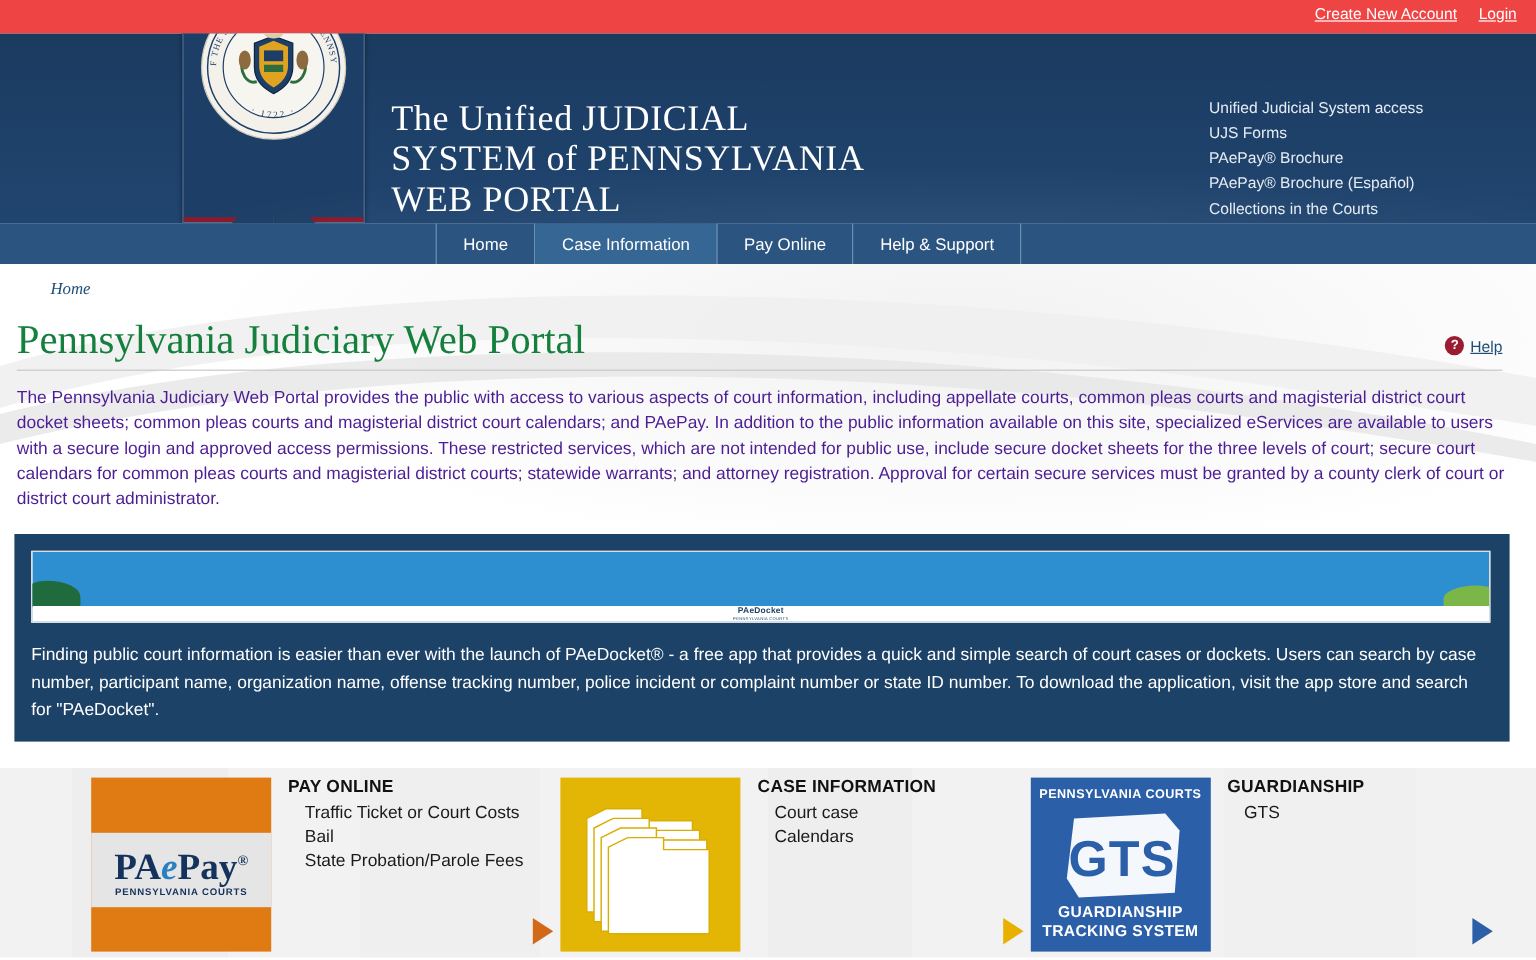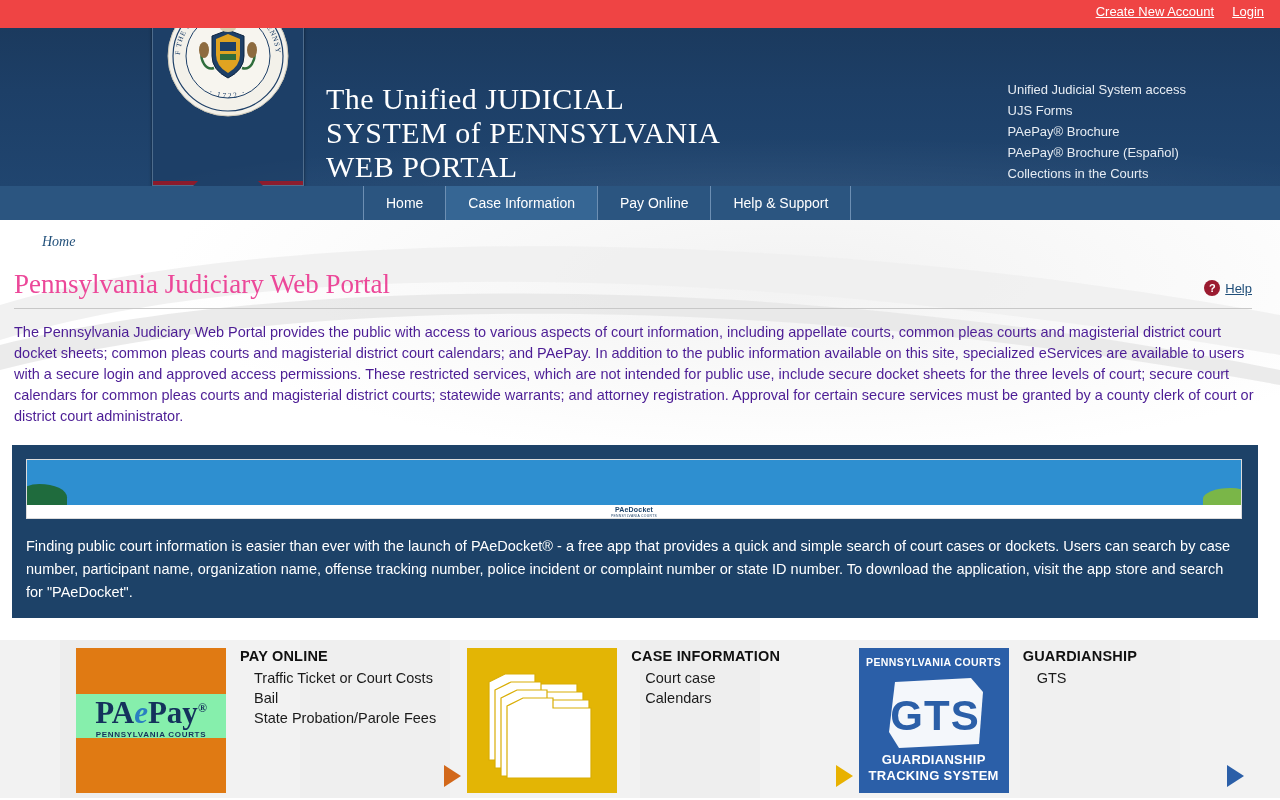--- a/index.html
+++ b/index.html
@@ -161,22 +161,22 @@
     position: relative;
     margin: 18px 28px 0 14px;
     border-bottom: 1px solid #c8c8c8;
     padding-bottom: 8px;
     display: flex;
     align-items: flex-end;
     justify-content: space-between;
   }
   .page-title {
     font-family: "Liberation Serif", serif;
-    font-size: 27px;
-    color: #ec4899;
+    font-size: 34px;
+    color: #15803d;
     line-height: 32px;
   }
   .help-link {
     display: flex;
     align-items: center;
     gap: 5px;
     font-size: 13px;
     color: #1f4e79;
     margin-bottom: 4px;
     cursor: pointer;
@@ -301,22 +301,22 @@
     border-bottom: 11px solid transparent;
     border-left: 17px solid #d2681a;
   }
   .arrow.gold { border-left-color: #e8b100; }
   .arrow.blue { border-left-color: #2b5fa8; }
 
   
   .paepay { background: #e07a13; }
   .paepay .white {
     position: absolute;
-    left: 0; right: 0; top: 46px; height: 44px;
-    background: #86efac;
+    left: 0; right: 0; top: 46px; height: 62px;
+    background: #e5e5e5;
     display: flex; flex-direction: column;
     align-items: center; justify-content: center;
   }
   .paepay .big {
     font-family: "Liberation Serif", serif;
     font-size: 31px;
     font-weight: bold;
     color: #14325c;
     letter-spacing: 0px;
     line-height: 31px;

